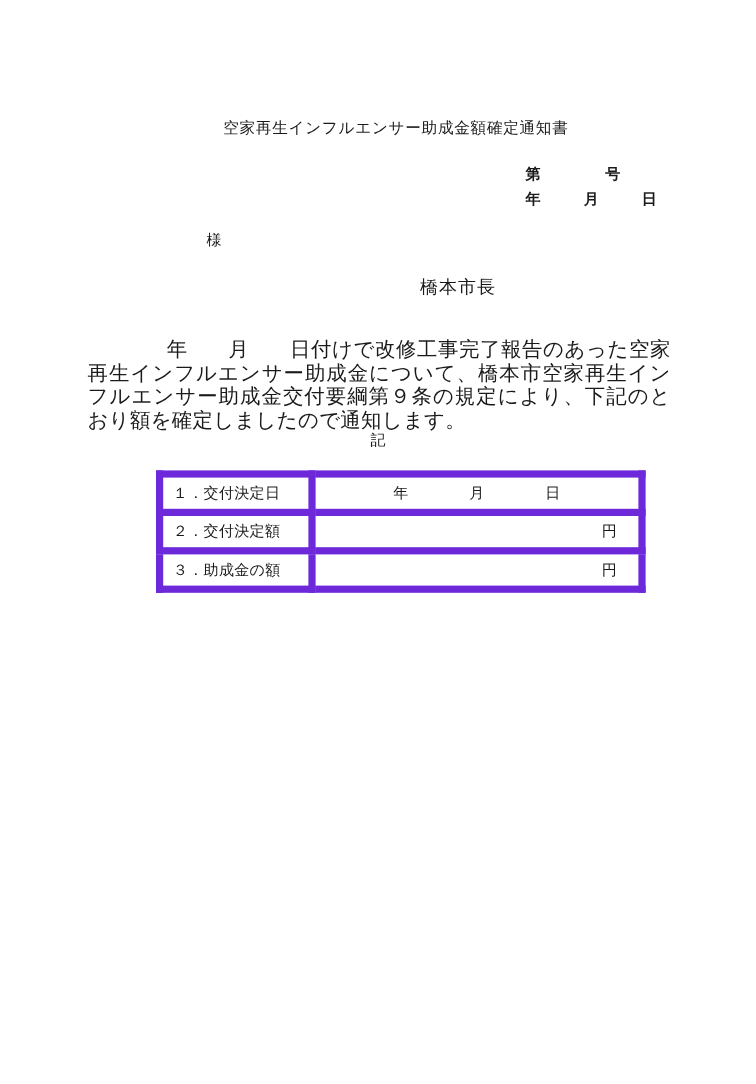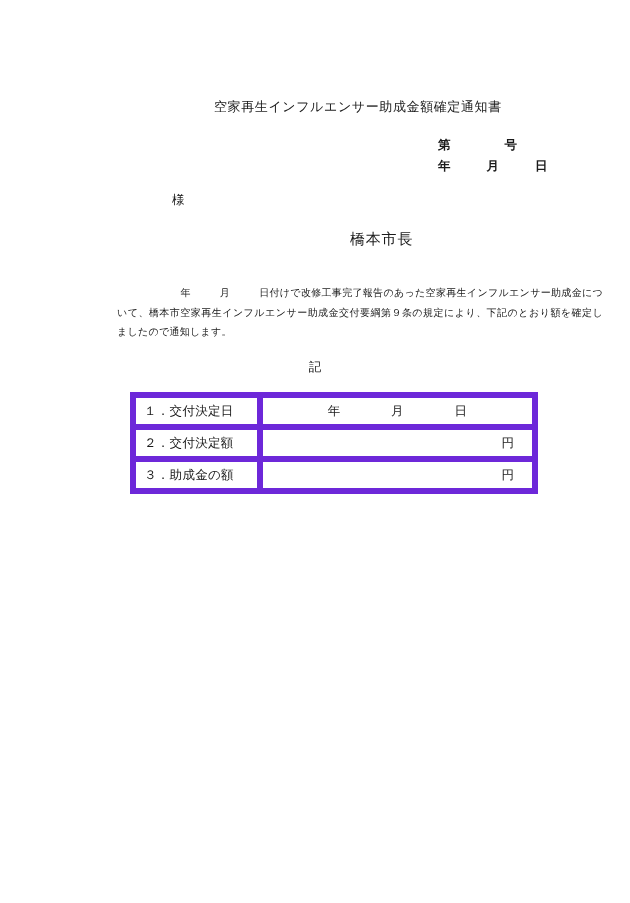--- a/index.html
+++ b/index.html
@@ -33,21 +33,20 @@
   }
 
   
   .doc-title {
     position: absolute;
     left: 186px;
     top: 98px;
     font-size: 13px;
     letter-spacing: 0.6px;
     white-space: nowrap;
-    margin-left: 28px;
   }
 
   
   .meta-block {
     position: absolute;
     left: 438px;
     top: 134px;
     font-size: 12.5px;
     line-height: 21px;
     white-space: nowrap;
@@ -78,26 +77,25 @@
     letter-spacing: 0.8px;
     white-space: nowrap;
   }
 
   
   .body-text {
     position: absolute;
     left: 73px;
     top: 283px;
     width: 486px;
-    font-size: 10px;
+    font-size: 17px;
     line-height: 19.6px;
     text-align: justify;
     text-justify: inter-ideograph;
     letter-spacing: 0.25px;
-    margin-left: 44px;
   }
   .body-text .lead-indent { display: inline-block; width: 60px; }
   .body-text .gap-sm { display: inline-block; width: 22px; }
 
   
   .ki-mark {
     position: absolute;
     left: 0;
     top: 359px;
     width: 630px;

